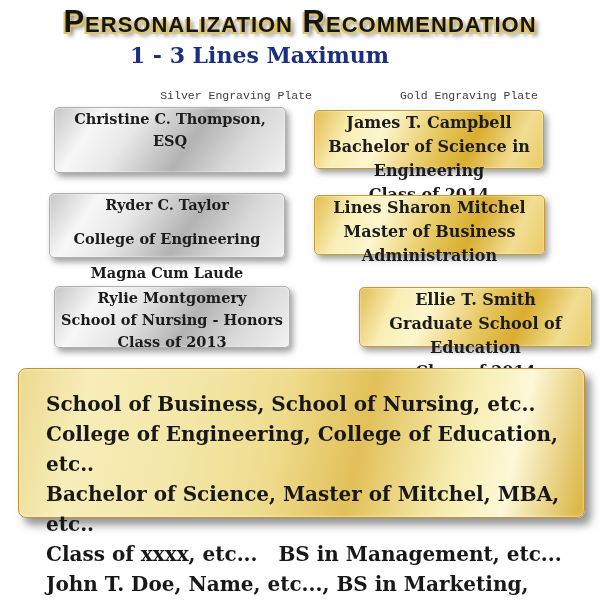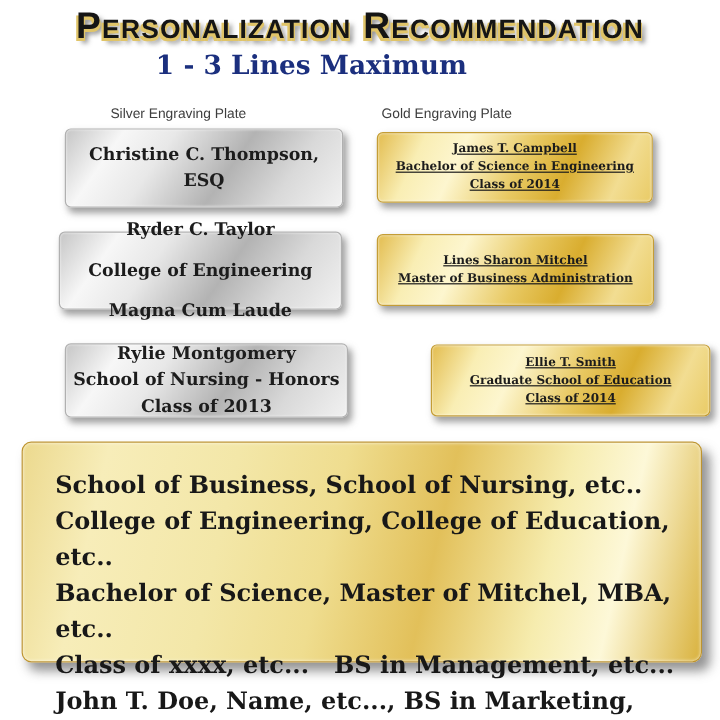--- a/index.html
+++ b/index.html
@@ -14,55 +14,55 @@
     font-variant:small-caps;font-weight:bold;font-size:31px;letter-spacing:1px;
     color:#151515;
     text-shadow:-2px 2px 0 var(--title-glow), 1px 2px 0 var(--title-glow), 3px 4px 4px rgba(110,110,110,.85);
   }
   .subtitle{
     position:absolute;top:42px;left:0;width:519px;text-align:center;
     font-family:"DejaVu Serif",serif;font-weight:bold;font-size:22px;
     color:var(--subtitle-navy);
   }
   .col-label{
-    position:absolute;top:89px;width:220px;text-align:left;
-    font-size:11.5px;color:#3e3e3e;
+    position:absolute;top:89px;width:220px;text-align:right;
+    font-size:11.5px;color:#3e3e3e;font-family:Liberation Mono, monospace;
   }
   .col-label.silver{left:92px;}
   .col-label.gold{left:318px;}
   
   .plate{
     position:absolute;border-radius:5px;
-    display:flex;flex-direction:column;justify-content:center;
+    display:flex;flex-direction:column;justify-content:flex-start;
     text-align:center;
     box-shadow:3px 4px 6px rgba(95,95,95,.6), inset 0 0 2px rgba(255,255,255,.9);
   }
   .plate .eline{
     font-family:"DejaVu Serif",serif;font-weight:bold;color:#1c1c1c;
     line-height:1.5;white-space:pre-wrap;
   }
   .silver-plate{
     background:linear-gradient(125deg,#c6c6c6 0%,#f7f7f7 18%,#e8e8e8 34%,#b3b3b3 58%,#d9d9d9 78%,#f1f1f1 100%);
     border:1px solid #b0b0b0;
   }
   .silver-plate .eline{font-size:14.5px;}
   .gold-plate{
     background:linear-gradient(115deg,#e3bd50 0%,#f9eeb4 16%,#fdf6cf 30%,#e8c963 52%,#d9ad2f 68%,#f2dd92 86%,#e9cb66 100%);
     border:1px solid #c49d35;
   }
-  .gold-plate .eline{font-size:10px;text-decoration:underline;}
+  .gold-plate .eline{font-size:16px;}
   #plate-s1{left:54px;top:107px;width:230px;height:64px;}
   #plate-s2{left:49px;top:193px;width:234px;height:63px;gap:12px;}
   #plate-s3{left:54px;top:286px;width:234px;height:60px;}
   #plate-g1{left:314px;top:110px;width:228px;height:57px;}
   #plate-g2{left:314px;top:195px;width:229px;height:58px;}
   #plate-g3{left:312px;top:287px;width:231px;height:58px;margin-left:47px;}
   
   .big-plate{
-    position:absolute;left:18px;top:368px;width:567px;height:184px;
+    position:absolute;left:18px;top:368px;width:567px;height:150px;
     border-radius:8px;border:1px solid #bd9430;
     background:linear-gradient(103deg,#ecd98e 0%,#f7edb9 12%,#f3e7a8 30%,#efdd8f 45%,#e2c05a 60%,#f6ecae 76%,#fdf8d8 86%,#d9b23e 100%);
     box-shadow:6px 7px 9px rgba(90,90,90,.65), inset 0 0 3px rgba(255,255,255,.8);
     box-sizing:border-box;padding:20px 10px 0 27px;
   }
   .big-plate .bline{
     font-family:"DejaVu Serif",serif;font-weight:bold;color:#181818;
     font-size:20px;line-height:30px;white-space:pre-wrap;text-align:left;
   }
 </style>

